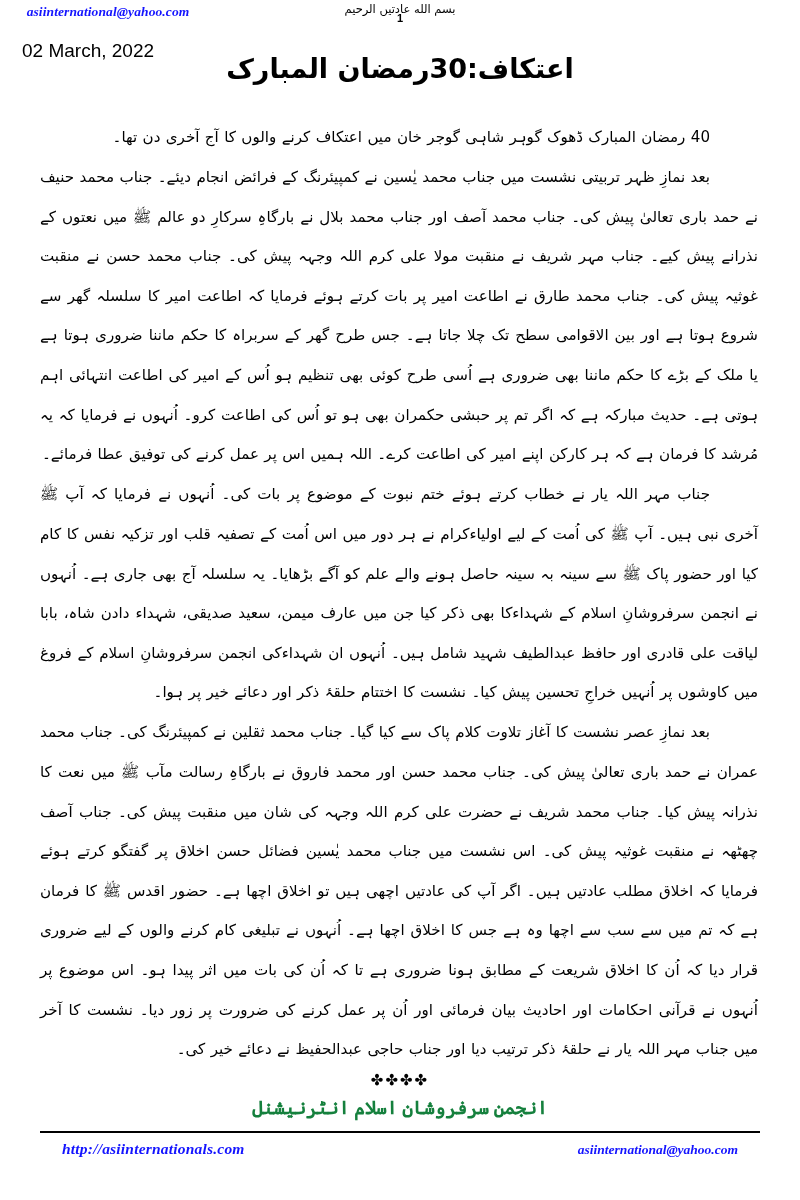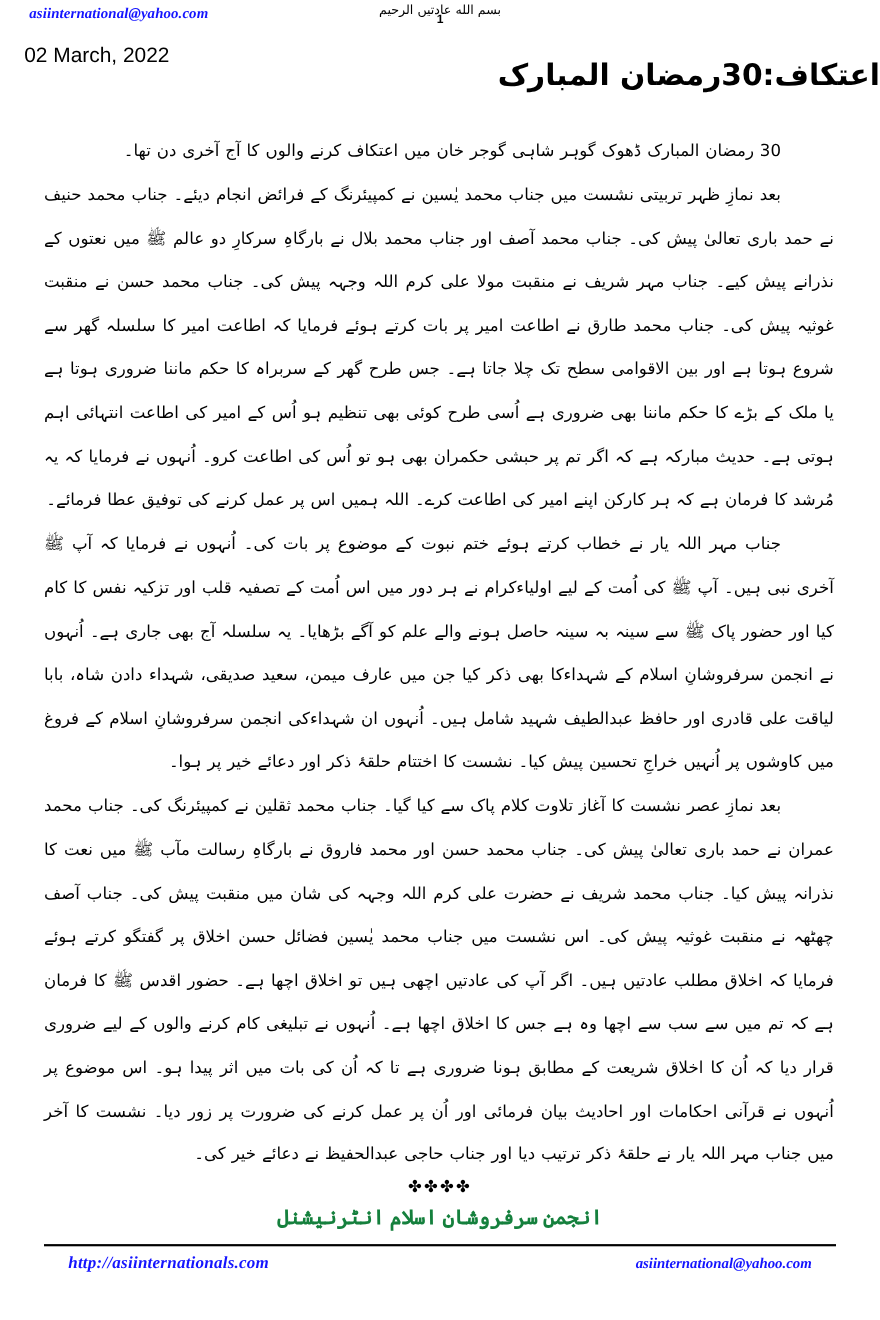--- a/index.html
+++ b/index.html
@@ -85,21 +85,21 @@
     font-weight:500;
     color:#000;
     white-space:nowrap;
   }
 
   .doc-title {
     position:absolute;
     top:52px;
     left:0;
     right:0;
-    text-align:right;
+    text-align:center;
     font-family:"DejaVu Sans", sans-serif;
     font-size:27px;
     font-weight:bold;
     line-height:1.25;
     color:#000;
     direction:rtl;
   }
 
   
   .article {
@@ -192,21 +192,21 @@
       <span class="bismillah">بسم الله عادتیں الرحيم</span>
       <span class="page-number">1</span>
     </div>
 
     <div class="doc-date">02 March, 2022</div>
 
     <h1 class="doc-title">اعتکاف:30رمضان المبارک</h1>
   </div>
 
   <div class="article">
-    <p>30 رمضان المبارک ڈھوک گوہر شاہی گوجر خان میں  اعتکاف کرنے والوں کا آج آخری دن تھا۔</p>
+    <p>40 رمضان المبارک ڈھوک گوہر شاہی گوجر خان میں  اعتکاف کرنے والوں کا آج آخری دن تھا۔</p>
     <p>بعد نمازِ ظہر تربیتی نشست میں جناب محمد یٰسین نے کمپیئرنگ کے فرائض انجام دیئے۔ جناب محمد حنیف نے حمد باری تعالیٰ پیش کی۔ جناب  محمد آصف اور جناب محمد بلال نے بارگاہِ سرکارِ دو عالم ﷺ میں نعتوں کے نذرانے پیش کیے۔ جناب مہر شریف نے منقبت مولا علی کرم اللہ وجہہ پیش کی۔ جناب محمد حسن نے منقبت غوثیہ پیش کی۔ جناب محمد طارق نے اطاعت امیر پر بات کرتے ہوئے فرمایا کہ اطاعت امیر کا سلسلہ گھر سے شروع ہوتا ہے اور بین الاقوامی سطح تک چلا جاتا ہے۔ جس طرح گھر کے سربراہ کا حکم ماننا ضروری ہوتا ہے یا ملک کے بڑے کا حکم ماننا بھی ضروری ہے اُسی طرح کوئی بھی تنظیم ہو اُس کے امیر کی اطاعت انتہائی اہم ہوتی ہے۔ حدیث مبارکہ ہے کہ اگر تم پر حبشی حکمران  بھی ہو تو اُس کی اطاعت کرو۔  اُنہوں نے فرمایا کہ یہ مُرشد کا فرمان ہے کہ ہر کارکن اپنے امیر کی اطاعت کرے۔ اللہ ہمیں اس پر عمل کرنے کی توفیق عطا فرمائے۔</p>
     <p>جناب مہر اللہ یار نے خطاب کرتے ہوئے ختم نبوت کے موضوع پر بات کی۔ اُنہوں نے فرمایا کہ آپ ﷺ آخری نبی ہیں۔ آپ ﷺ کی اُمت کے لیے اولیاءکرام نے ہر دور میں اس اُمت کے تصفیہ قلب اور تزکیہ نفس کا کام کیا اور حضور پاک ﷺ سے سینہ بہ سینہ حاصل ہونے والے علم کو آگے بڑھایا۔ یہ سلسلہ آج بھی جاری ہے۔  اُنہوں نے انجمن سرفروشانِ اسلام کے شہداءکا بھی ذکر کیا جن میں عارف میمن، سعید صدیقی، شہداء دادن شاہ، بابا لیاقت علی قادری اور حافظ عبدالطیف شہید شامل ہیں۔ اُنہوں ان شہداءکی انجمن سرفروشانِ اسلام کے فروغ میں کاوشوں پر اُنہیں خراجِ تحسین پیش کیا۔ نشست کا اختتام حلقۂ ذکر اور دعائے خیر پر ہوا۔</p>
     <p>بعد نمازِ عصر نشست کا آغاز تلاوت کلام پاک سے کیا گیا۔ جناب محمد ثقلین نے کمپیئرنگ کی۔ جناب محمد عمران نے حمد باری تعالیٰ پیش کی۔ جناب محمد حسن اور محمد فاروق نے بارگاہِ رسالت مآب ﷺ  میں نعت کا نذرانہ پیش کیا۔  جناب محمد شریف نے حضرت علی کرم اللہ وجہہ کی شان میں منقبت پیش کی۔ جناب آصف چھٹھہ نے منقبت غوثیہ پیش کی۔  اس نشست میں  جناب محمد یٰسین فضائل حسن اخلاق پر گفتگو کرتے ہوئے فرمایا کہ اخلاق مطلب عادتیں ہیں۔ اگر آپ کی عادتیں اچھی ہیں تو اخلاق اچھا ہے۔  حضور اقدس ﷺ کا فرمان ہے کہ تم میں سے سب سے اچھا وہ ہے جس کا اخلاق اچھا ہے۔ اُنہوں نے تبلیغی کام کرنے والوں کے لیے ضروری قرار دیا کہ اُن کا اخلاق شریعت کے مطابق ہونا ضروری ہے تا کہ اُن کی بات میں اثر پیدا ہو۔ اس موضوع پر اُنہوں نے قرآنی احکامات اور احادیث بیان فرمائی اور اُن پر عمل کرنے کی ضرورت پر زور دیا۔  نشست کا آخر میں جناب مہر اللہ یار نے حلقۂ ذکر ترتیب دیا  اور جناب حاجی عبدالحفیظ نے دعائے خیر کی۔</p>
   </div>
 
   <div class="ornament-row">
     <span class="ornament">✤✤✤✤</span>
   </div>
 
   <div class="org-name">انجمن سرفروشان اسلام انٹرنیشنل</div>

